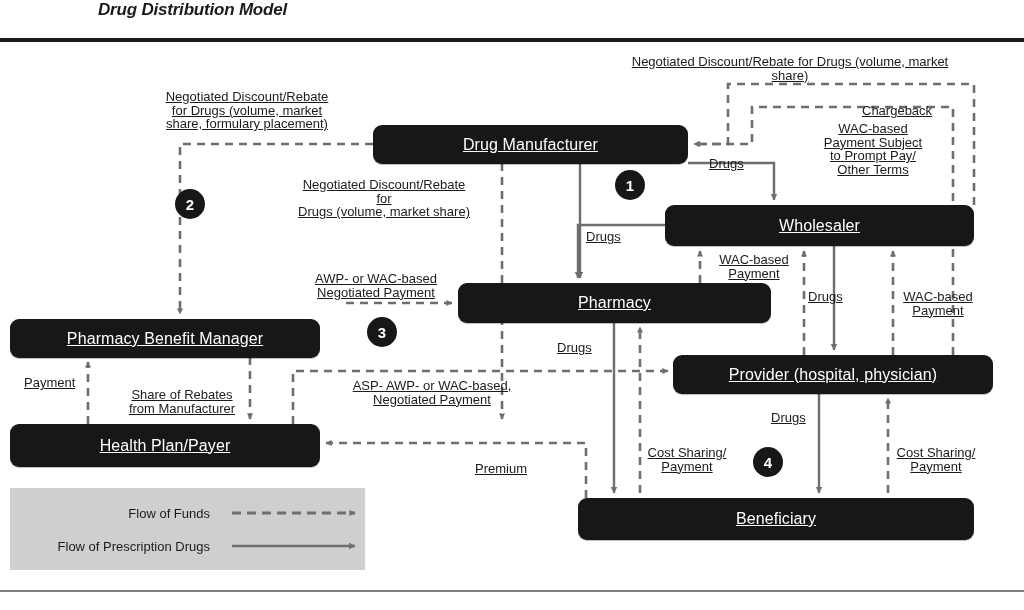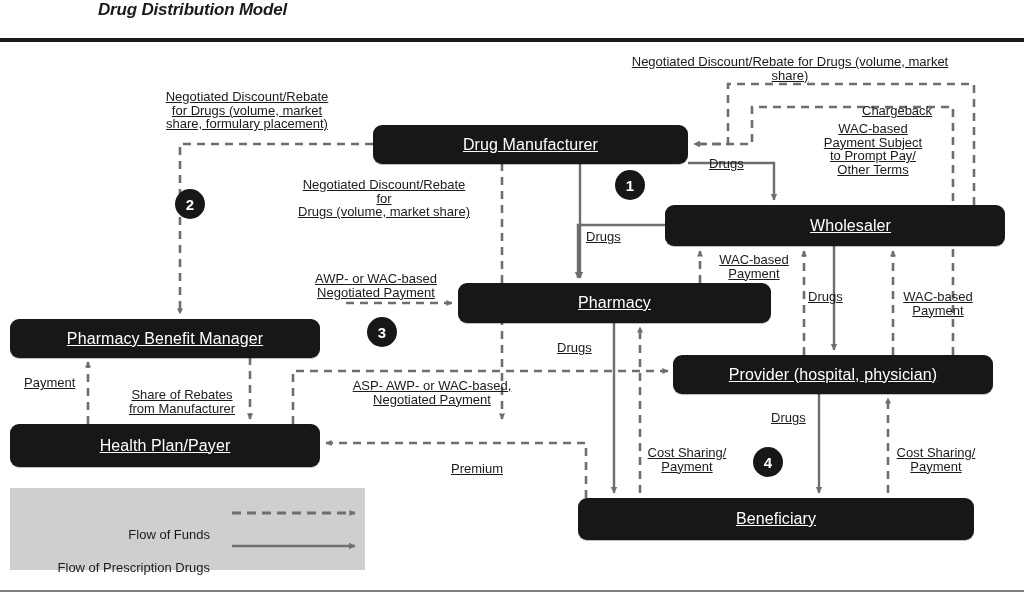--- a/index.html
+++ b/index.html
@@ -44,21 +44,21 @@
   .lbl.c{text-align:center;}
   .lbl.l{text-align:center;}
 
   
   .legend{
     position:absolute;left:10px;top:488px;width:355px;height:82px;
     background:#cfcfcf;
   }
   .legend-label{
     position:absolute;font-size:13px;color:#1b1b1b;text-align:right;
-    right:0;white-space:nowrap;margin-top:21px;
+    right:0;white-space:nowrap;
   }
 
   svg{position:absolute;left:0;top:0;width:1024px;height:610px;overflow:visible;}
 </style>
 </head>
 <body>
 
 <div id="stage">
 
   <div class="title">Drug Distribution Model</div>
@@ -117,21 +117,21 @@
       <path d="M834,246 L834,350"></path>
 
       <path d="M614,322 L614,493"></path>
 
       <path d="M819,393 L819,493"></path>
     </g>
   </svg>
 
   <div class="node" style="left:373px;top:125px;width:315px;height:39px;">Drug Manufacturer</div>
 
-  <div class="node" style="left:665px;top:205px;width:309px;height:41px;padding-left:31px;">Wholesaler</div>
+  <div class="node" style="left:665px;top:205px;width:309px;height:41px;">Wholesaler</div>
 
   <div class="node" style="left:458px;top:283px;width:313px;height:40px;">Pharmacy</div>
 
   <div class="node" style="left:10px;top:319px;width:310px;height:39px;">Pharmacy Benefit Manager</div>
 
   <div class="node" style="left:10px;top:424px;width:310px;height:43px;">Health Plan/Payer</div>
 
   <div class="node" style="left:673px;top:355px;width:320px;height:39px;">Provider (hospital, physician)</div>
 
   <div class="node" style="left:578px;top:498px;width:396px;height:42px;">Beneficiary</div>
@@ -175,21 +175,21 @@
   <div class="lbl l" style="left:24px;top:376px;">Payment</div>
 
   <div class="lbl c" style="left:112px;top:388px;width:140px;">Share of Rebates
 from Manufacturer</div>
 
   <div class="lbl c" style="left:352px;top:379px;width:160px;">ASP- AWP- or WAC-based,
 Negotiated Payment</div>
 
   <div class="lbl l" style="left:557px;top:341px;">Drugs</div>
 
-  <div class="lbl l" style="left:423px;top:462px;padding-left:28px;">Premium</div>
+  <div class="lbl l" style="left:447px;top:462px;padding-left:28px;">Premium</div>
 
   <div class="lbl l" style="left:645px;top:446px;width:84px;">Cost Sharing/
 Payment</div>
 
   <div class="lbl l" style="left:771px;top:411px;">Drugs</div>
 
   <div class="lbl l" style="left:894px;top:446px;width:84px;">Cost Sharing/
 Payment</div>
 
   <div class="legend">

